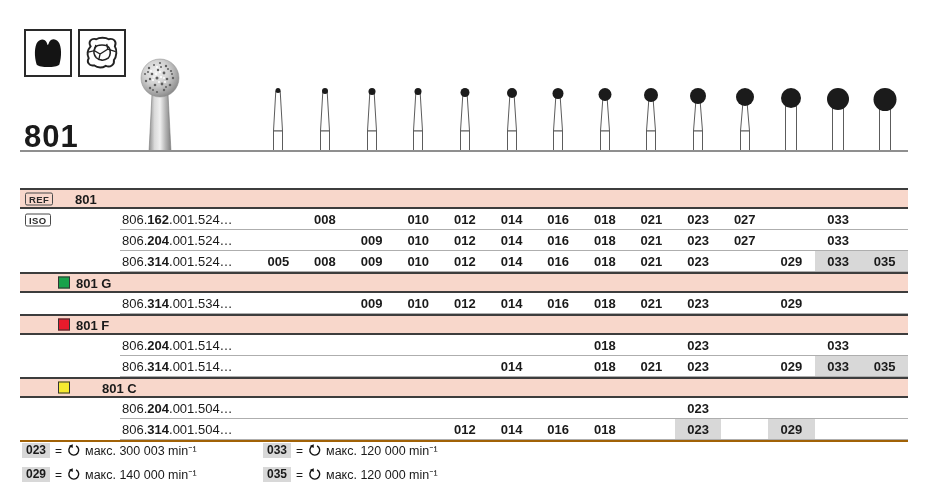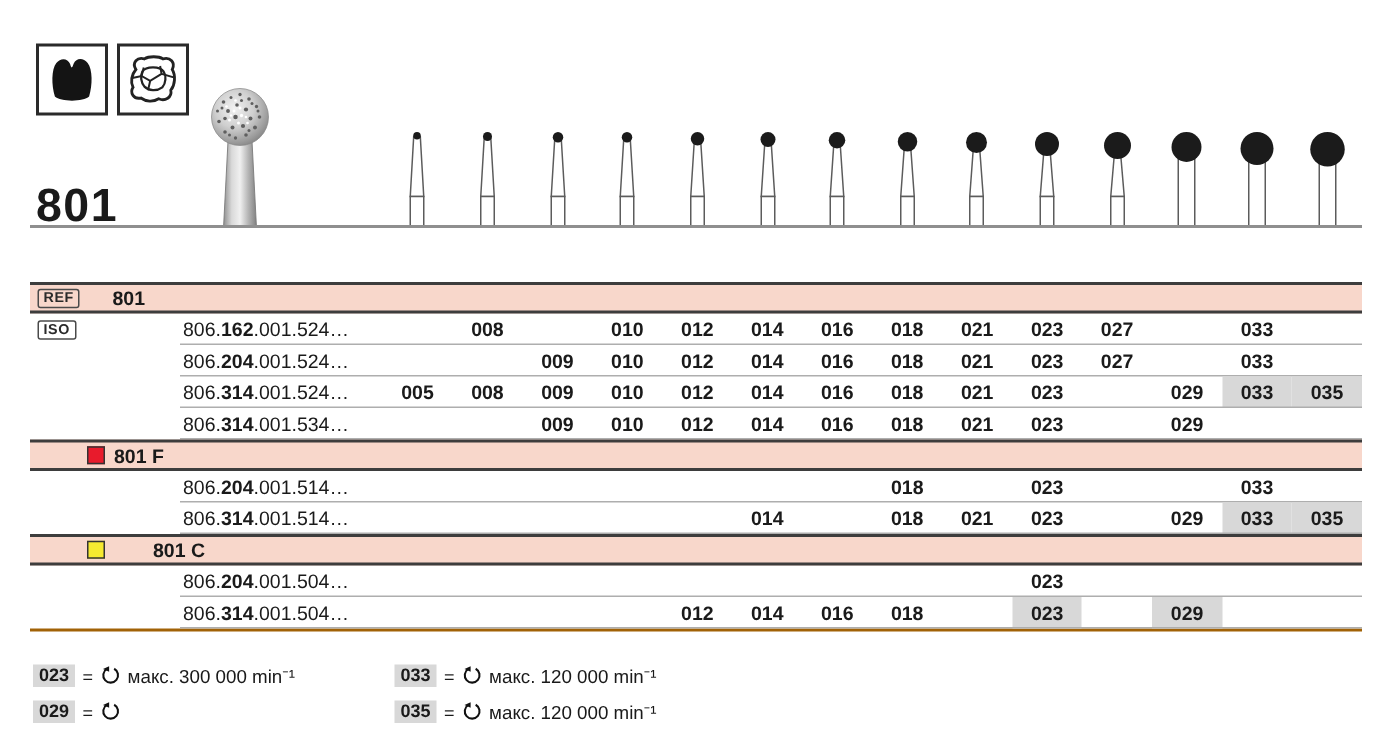--- a/index.html
+++ b/index.html
@@ -292,20 +292,26 @@
         <div class="num-cell" style="grid-column: 7;">012</div>
         <div class="num-cell" style="grid-column: 8;">014</div>
         <div class="num-cell" style="grid-column: 9;">016</div>
         <div class="num-cell" style="grid-column: 10;">018</div>
         <div class="num-cell" style="grid-column: 11;">021</div>
         <div class="num-cell" style="grid-column: 12;">023</div>
         <div class="num-cell" style="grid-column: 14;">029</div>
         <div class="num-cell gray" style="grid-column: 15;">033</div>
         <div class="num-cell gray" style="grid-column: 16;">035</div>
       </div>
+      <div class="trow pink">
+        <div class="section-title" style="left: 38px;">
+          <span class="swatch" style="background: rgb(25, 162, 74);"></span>
+          <span>801 G</span>
+        </div>
+      </div>
       <div class="trow white">
         <div class="label-cell"></div>
         <div class="code-cell">
           <span>806.</span>
           <b>314</b>
           <span>.001.534…</span>
         </div>
         <div class="num-cell" style="grid-column: 5;">009</div>
         <div class="num-cell" style="grid-column: 6;">010</div>
         <div class="num-cell" style="grid-column: 7;">012</div>
@@ -382,21 +388,21 @@
   <div class="legend">
       <div class="legend-item">
         <span class="legend-size">023</span>
         <span class="legend-eq">=</span>
         <span class="legend-icon">
           <svg width="13" height="13" viewBox="0 0 14 14">
             <path d="M4.6 2.1 A5.3 5.3 0 1 0 9.8 2.0" fill="none" stroke="#111" stroke-width="1.5"></path>
             <polygon points="6.2,0.2 6.2,4.2 1.8,2.2" fill="#111"></polygon>
           </svg>
         </span>
-        <span>макс. 300 000 min⁻¹</span>
+        <span>макс. 300 003 min⁻¹</span>
       </div>
       <div class="legend-item">
         <span class="legend-size">033</span>
         <span class="legend-eq">=</span>
         <span class="legend-icon">
           <svg width="13" height="13" viewBox="0 0 14 14">
             <path d="M4.6 2.1 A5.3 5.3 0 1 0 9.8 2.0" fill="none" stroke="#111" stroke-width="1.5"></path>
             <polygon points="6.2,0.2 6.2,4.2 1.8,2.2" fill="#111"></polygon>
           </svg>
         </span>
@@ -404,20 +410,21 @@
       </div>
       <div class="legend-item">
         <span class="legend-size">029</span>
         <span class="legend-eq">=</span>
         <span class="legend-icon">
           <svg width="13" height="13" viewBox="0 0 14 14">
             <path d="M4.6 2.1 A5.3 5.3 0 1 0 9.8 2.0" fill="none" stroke="#111" stroke-width="1.5"></path>
             <polygon points="6.2,0.2 6.2,4.2 1.8,2.2" fill="#111"></polygon>
           </svg>
         </span>
+        <span>макс. 140 000 min⁻¹</span>
       </div>
       <div class="legend-item">
         <span class="legend-size">035</span>
         <span class="legend-eq">=</span>
         <span class="legend-icon">
           <svg width="13" height="13" viewBox="0 0 14 14">
             <path d="M4.6 2.1 A5.3 5.3 0 1 0 9.8 2.0" fill="none" stroke="#111" stroke-width="1.5"></path>
             <polygon points="6.2,0.2 6.2,4.2 1.8,2.2" fill="#111"></polygon>
           </svg>
         </span>

